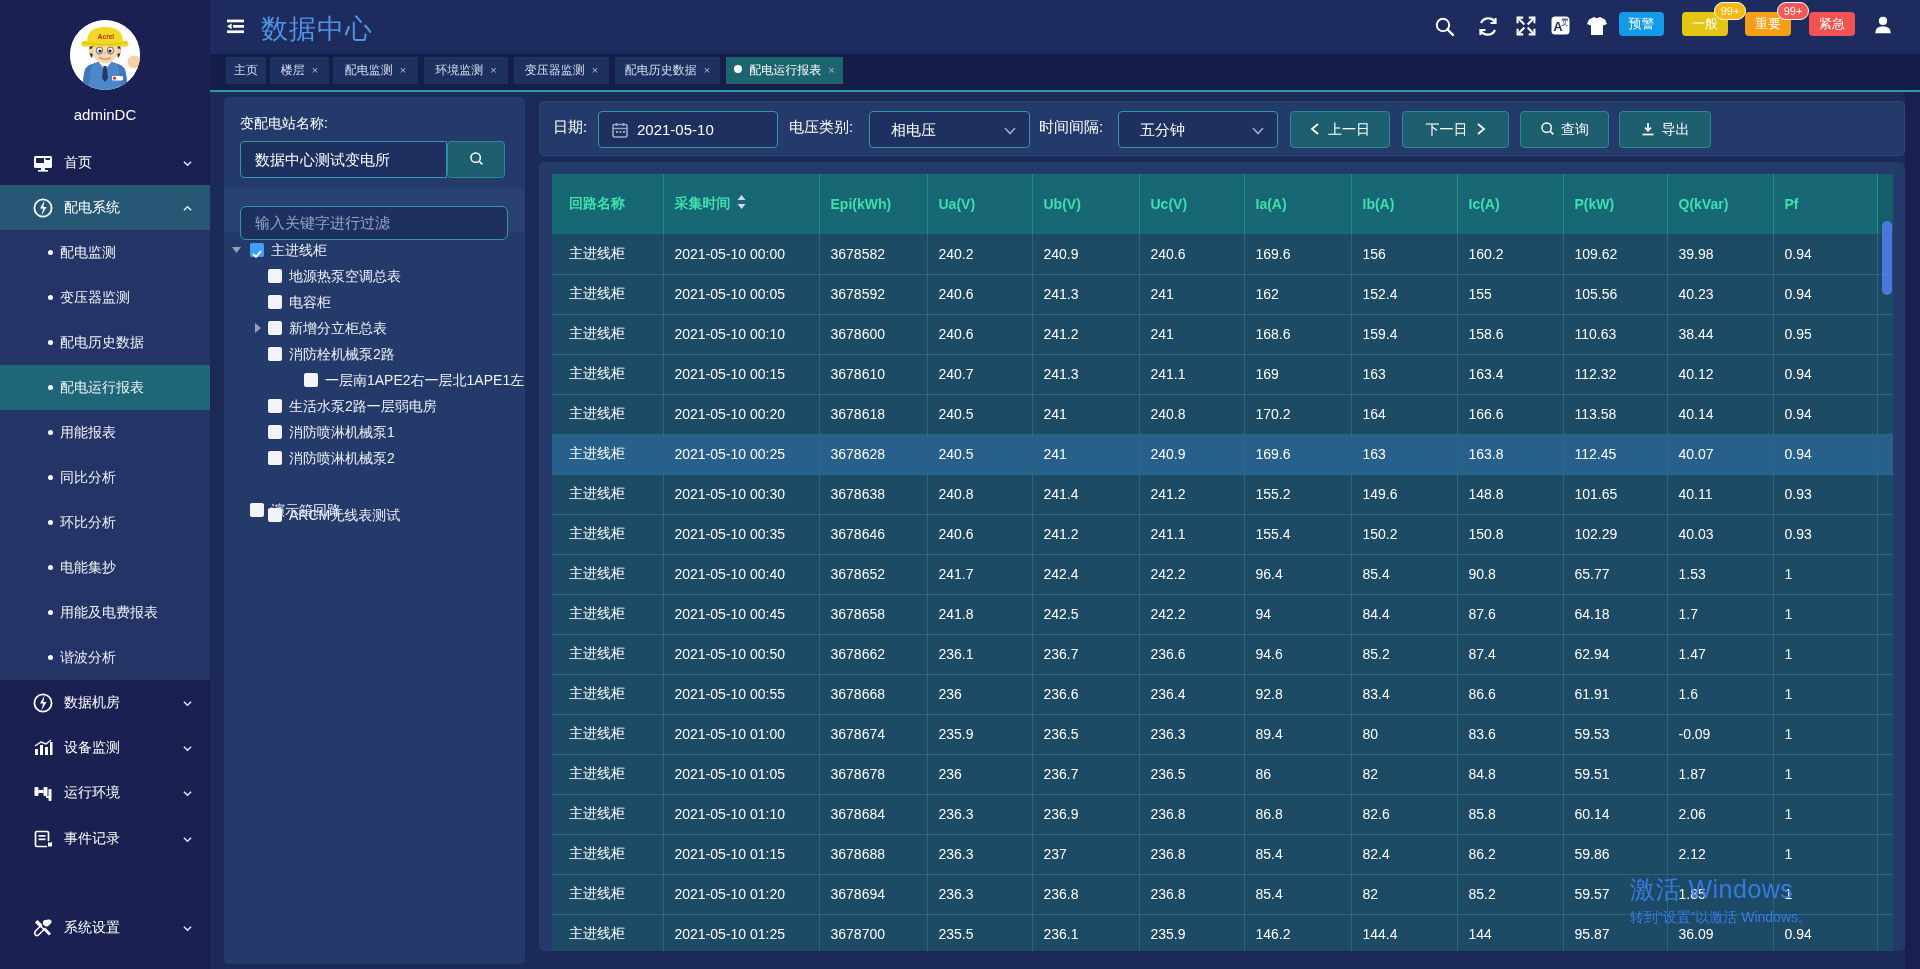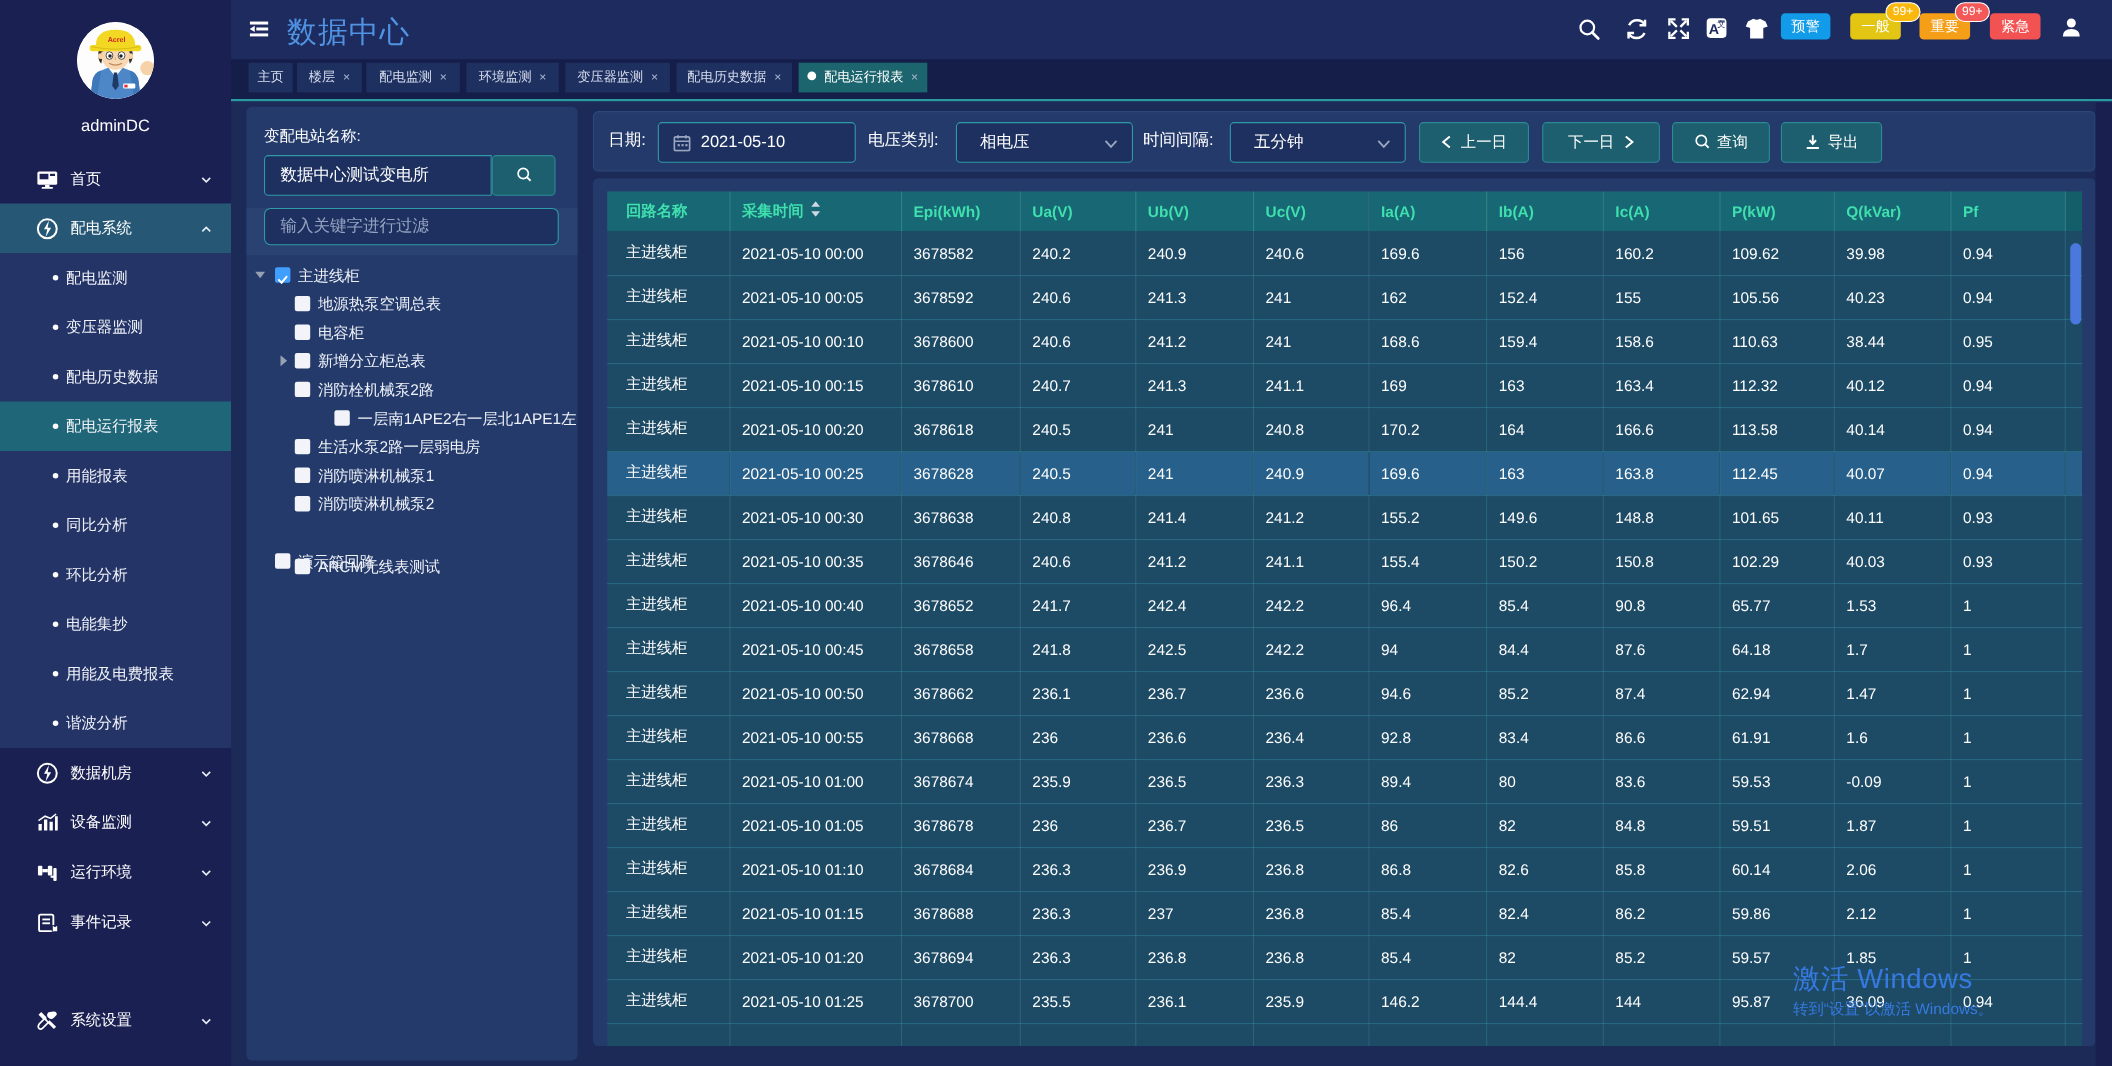--- a/index.html
+++ b/index.html
@@ -37,21 +37,21 @@
 .lbl{color:#fff;font-size:15px;}
 .inp{background:#1d3060;border:1px solid #2f9aa5;border-radius:4px;color:#fff;font-size:15px;}
 .tealbtn{background:#1d5f6e;border:1px solid #2c8a96;border-radius:4px;color:#fff;font-size:14px;text-align:center;}
 
 .trow{position:absolute;left:0;width:301px;height:26px;color:#eef1f8;font-size:14px;line-height:26px;}
 .cb{position:absolute;top:6px;width:14px;height:14px;border-radius:2px;background:#f2f4f9;}
 .cb.on{background:#409eff;}
 
 table{border-collapse:collapse;table-layout:fixed;}
 th,td{overflow:hidden;white-space:nowrap;font-weight:normal;}
-th{background:#176874;color:#3fdfae;font-size:14px;font-weight:bold;text-align:left;height:36px;
+th{background:#176874;color:#3fdfae;font-size:14px;font-weight:bold;text-align:left;height:60px;
  border-right:1px solid #2c8a85;}
 td{background:#1d4a65;color:#fff;font-size:14px;height:40px;
  border-right:1px solid rgba(44,138,133,.55);border-bottom:1px solid rgba(44,160,158,.45);}
 tr.hl td{background:#27608a;}
 th,td{padding:0 0 0 11px;}
 th.c1,td.c1{padding-left:17px;}
 th.gut{border-right:none;background:#145e6a;}
 td.gut{border-right:none;border-bottom:1px solid rgba(44,160,158,.45);}
 #vthumb{position:absolute;right:13px;top:59px;width:10px;height:74px;border-radius:5px;background:#4a78dd;}
 #watermark{position:absolute;left:1630px;top:873px;color:#3b82f6;opacity:.85;z-index:50;}
@@ -273,21 +273,21 @@
   </div>
 <div id="tabline"></div>
 <div id="treepanel">
     <div class="lbl" style="position:absolute;left:16px;top:18px;font-size:14px;">变配电站名称:</div>
     <div class="inp" style="position:absolute;left:16px;top:44px;width:207px;height:37px;line-height:35px;padding-left:14px;border-radius:4px 0 0 4px;">数据中心测试变电所</div>
     <div class="tealbtn" style="position:absolute;left:223px;top:44px;width:58px;height:37px;line-height:35px;"><svg width="15" height="15" viewBox="0 0 18 18" style="vertical-align:-2px">
         <circle cx="8" cy="8" r="5.6" fill="none" stroke="#fff" stroke-width="1.8"></circle>
         <line x1="12" y1="12" x2="16" y2="16" stroke="#fff" stroke-width="2"></line>
       </svg></div>
     <div style="position:absolute;left:0;top:92px;width:301px;height:43px;background:#2a4272;"></div>
-    <div class="inp" style="position:absolute;left:16px;top:92px;width:268px;height:34px;line-height:32px;border-radius:6px;padding-left:14px;color:#96a4c2;">输入关键字进行过滤</div>
+    <div class="inp" style="position:absolute;left:16px;top:109px;width:268px;height:34px;line-height:32px;border-radius:6px;padding-left:14px;color:#96a4c2;">输入关键字进行过滤</div>
     <div class="trow" style="top:140px;">
       <svg style="position:absolute;left:8px;top:9px" width="9" height="8" viewBox="0 0 9 8">
         <path d="M0 1 L9 1 L4.5 7 Z" fill="#97a0b3"></path>
       </svg>
       <span class="cb on" style="left:26px;"><svg width="14" height="14" viewBox="0 0 14 14">
           <path d="M3 7 L6 10 L11 4" stroke="#fff" stroke-width="1.8" fill="none"></path>
         </svg></span>
       <span style="position:absolute;left:47px;">主进线柜</span>
     </div>
     <div class="trow" style="top:166px;">

